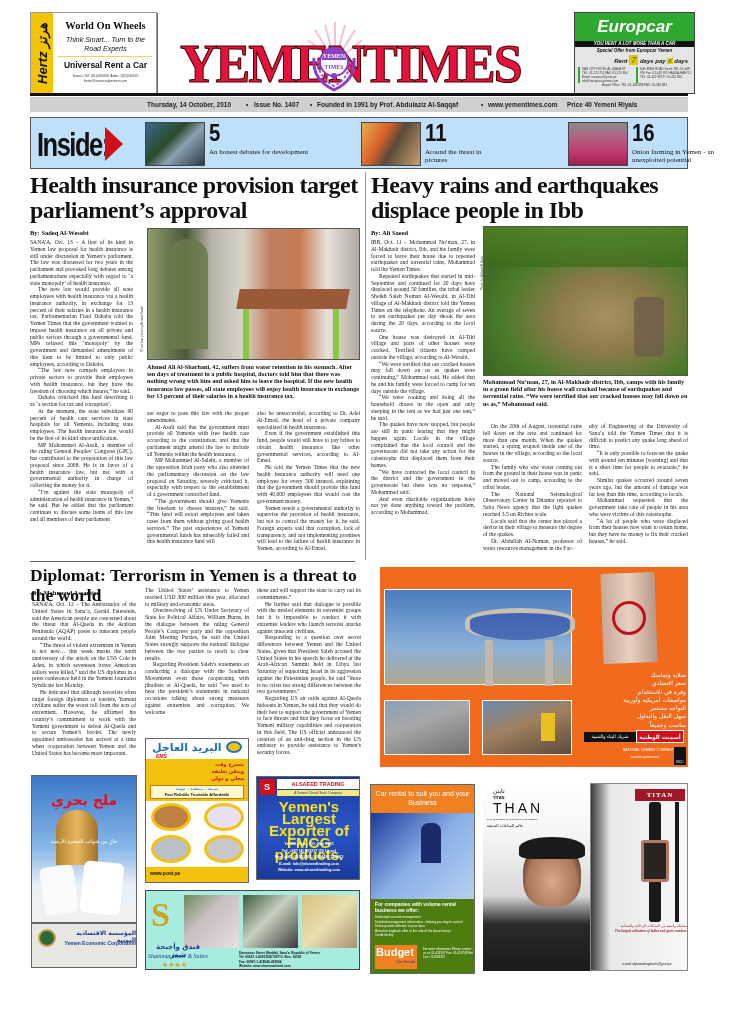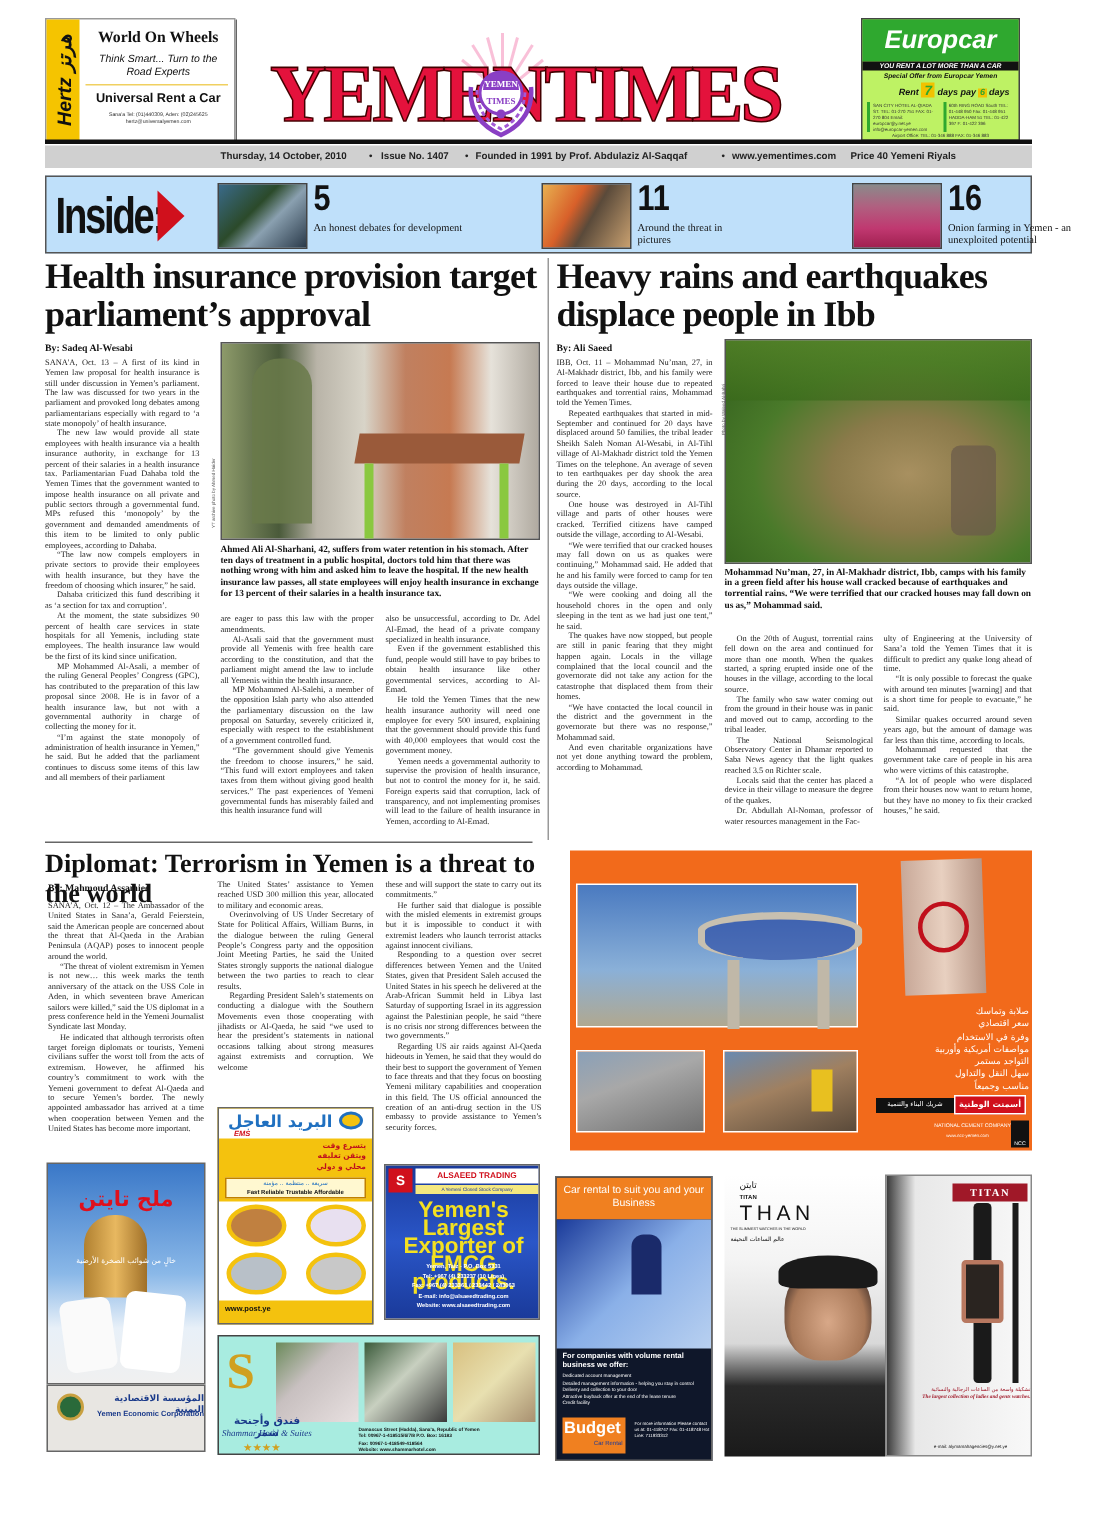--- a/index.html
+++ b/index.html
@@ -12,21 +12,21 @@
 .hertz .t1{position:absolute;left:26px;right:2px;top:7px;text-align:center;font-weight:bold;font-size:10.5px}
 .hertz .t2{position:absolute;left:26px;right:2px;top:22px;text-align:center;font-family:"Liberation Sans",sans-serif;font-style:italic;font-size:7px;line-height:9px}
 .hertz .rule{position:absolute;left:26px;right:4px;top:43px;border-top:1px solid #f0d060}
 .hertz .t3{position:absolute;left:26px;right:2px;top:47px;text-align:center;font-family:"Liberation Sans",sans-serif;font-weight:bold;font-size:8.5px}
 .hertz .t4{position:absolute;left:26px;right:2px;top:61px;text-align:center;font-family:"Liberation Sans",sans-serif;font-size:3.5px;line-height:4.5px;color:#333}
 .logo{left:180px;top:30px;width:300px;height:62px}
 .logo .w{position:absolute;top:8px;font-family:"Liberation Serif",serif;font-weight:bold;font-size:52px;color:#e4123c;letter-spacing:-2px;line-height:52px;transform:scaleY(1.05);-webkit-text-stroke:1px #400}
 .logo .seal{position:absolute;left:128px;top:8px;width:52px;height:54px}
 .topline{left:30px;top:93px;width:658px;height:3px;background:#111}
 .datebar{left:30px;top:97px;width:658px;height:15px;background:#d0d0d0;font-family:"Liberation Sans",sans-serif;font-size:6.5px;font-weight:bold;line-height:15px;color:#222}
-.europcar{left:574px;top:12px;width:106px;height:82px;border:1px solid #444;background:#bef264}
+.europcar{left:574px;top:12px;width:121px;height:82px;border:1px solid #444;background:#e5e5e5}
 .europcar .top{height:28px;background:#2fa82f;color:#fff;font-family:"Liberation Sans",sans-serif;font-weight:bold;font-style:italic;font-size:17px;text-align:center;line-height:28px}
 .europcar .slogan{background:#111;color:#fff;font-family:"Liberation Sans",sans-serif;font-size:4.5px;font-weight:bold;text-align:center;line-height:6px;font-style:italic}
 .europcar .off{font-family:"Liberation Sans",sans-serif;font-size:4.5px;font-weight:bold;font-style:italic;text-align:center;line-height:7px}
 .europcar .rent{font-family:"Liberation Sans",sans-serif;font-size:6px;font-weight:bold;font-style:italic;text-align:right;padding-right:6px;line-height:12px}
 .europcar .addr{font-family:"Liberation Sans",sans-serif;font-size:3px;line-height:4px;color:#333;padding:0 3px}
 
 .inside{left:30px;top:117px;width:658px;height:52px;background:#bfe0fa;border:1px solid #555}
 .inside .lbl{position:absolute;left:6px;top:4px;font-family:"Liberation Sans",sans-serif;font-weight:bold;font-size:34px;letter-spacing:-2px;transform:scaleX(.75);transform-origin:left;line-height:44px;color:#111}
 .inside .arrow{position:absolute;left:74px;top:9px;width:0;height:0;border-top:17px solid transparent;border-bottom:17px solid transparent;border-left:18px solid #d0101c}
 .item{position:absolute;top:4px;height:44px}
@@ -247,21 +247,21 @@
   </div>
   <div class="abs" style="left:204px;top:165px;width:52px;height:10px;background:#111;color:#fff;font-size:4.5px;text-align:center;line-height:10px;font-family:'DejaVu Sans',sans-serif">شريك البناء والتنمية</div>
   <div class="abs" style="left:256px;top:163px;width:48px;height:13px;background:#d0101c;color:#fff;font-size:5.5px;text-align:center;line-height:13px;font-weight:bold;border:1px solid #fff;font-family:'DejaVu Sans',sans-serif">أسمنت الوطنية</div>
   <div class="abs" style="left:232px;top:181px;width:62px;font-size:3.5px;color:#fff;text-align:right;font-family:'Liberation Sans',sans-serif">NATIONAL CEMENT COMPANY</div>
   <div class="abs" style="left:236px;top:188px;width:58px;font-size:3px;color:#fff;text-align:center;font-family:'Liberation Sans',sans-serif">www.ncc-yemen.com</div>
   <div class="abs" style="left:294px;top:180px;width:12px;height:18px;background:#111;color:#fff;font-size:3.5px;text-align:center;line-height:30px;font-family:'Liberation Sans',sans-serif">NCC</div>
 </div>
 
 <div class="abs ad" style="left:31px;top:775px;width:106px;height:148px;background:linear-gradient(180deg,#3a78c8 0%,#8ab8e8 50%,#e8f0f8 75%,#f0f0f0);border:1px solid #666">
   <div class="abs" style="left:24px;top:34px;width:42px;height:55px;background:linear-gradient(90deg,#b08030,#e8b860 50%,#a07028);border-radius:20px 20px 0 0"></div>
-  <div class="abs" style="left:0;top:16px;width:100%;text-align:center;color:#e0101c;font-weight:bold;font-size:14px;font-family:'DejaVu Sans',sans-serif">ملح تايتن</div>
+  <div class="abs" style="left:0;top:16px;width:100%;text-align:center;color:#e0101c;font-weight:bold;font-size:14px;font-family:'DejaVu Sans',sans-serif">ملح بحري</div>
   <div class="abs" style="left:0;top:62px;width:100%;text-align:center;color:#fff;font-size:5px;font-family:'DejaVu Sans',sans-serif">خالٍ من شوائب الصخرة الأرضية</div>
   <div class="abs" style="left:10px;top:90px;width:34px;height:48px;background:#fafafa;border-radius:6px;transform:rotate(-8deg)"></div>
   <div class="abs" style="left:50px;top:86px;width:40px;height:52px;background:#fff;border-radius:6px;transform:rotate(6deg)"></div>
 </div>
 <div class="abs ad" style="left:31px;top:923px;width:106px;height:45px;background:#e8e6e2;border:1px solid #666">
   <div class="abs" style="left:6px;top:5px;width:18px;height:18px;border-radius:50%;background:#2a6a3a;border:2px solid #c8a040"></div>
   <div class="abs" style="left:26px;top:5px;width:78px;font-size:6px;color:#1a3a8a;text-align:right;font-weight:bold;font-family:'DejaVu Sans',sans-serif">المؤسسة الاقتصادية اليمنية</div>
   <div class="abs" style="left:26px;top:16px;width:78px;font-size:5px;color:#1a3a8a;text-align:right;font-weight:bold;font-family:'Liberation Sans',sans-serif">Yemen Economic Corporation</div>
 </div>
 
@@ -311,21 +311,21 @@
   <div class="abs" style="left:16px;top:70px;font-size:7px;color:#d0a020;line-height:8px">★★★★</div>
   <div class="abs" style="left:93px;top:60px;width:120px;font-size:3.2px;line-height:4.4px;color:#111;font-weight:bold;font-family:'Liberation Sans',sans-serif">
     <div>Damascus Street (Hadda), Sana'a, Republic of Yemen</div>
       <div>Tel: 00967-1-418515/6/7/8 P.O. Box: 16183</div>
       <div>Fax: 00967-1-418549-418564</div>
       <div>Website: www.shammarhotel.com</div>
       <div>E-mail: info@shammarhotel.com, shammarhotel@hotmail.com</div>
   </div>
 </div>
 
-<div class="abs ad" style="left:370px;top:784px;width:105px;height:190px;background:#0f172a;border:1px solid #666">
+<div class="abs ad" style="left:370px;top:784px;width:105px;height:190px;background:#4d7c0f;border:1px solid #666">
   <div class="abs" style="left:0;top:0;width:100%;height:28px;background:#f08020;color:#fff;font-size:7px;text-align:center;line-height:9px;padding-top:4px;font-family:'Liberation Sans',sans-serif">Car rental to suit you and your Business</div>
   <div class="abs" style="left:0;top:28px;width:100%;height:86px;background:linear-gradient(135deg,#1a3a9a,#8ab0e8 50%,#b8d0f0)">
     <div class="abs" style="left:50px;top:10px;width:20px;height:40px;background:#1a2a6a;border-radius:8px 8px 0 0"></div>
   </div>
   <div class="abs" style="left:4px;top:116px;width:98px;color:#fff;font-weight:bold;font-size:5px;line-height:6px;font-family:'Liberation Sans',sans-serif">For companies with volume rental business we offer:</div>
   <div class="abs" style="left:4px;top:130px;width:98px;color:#fff;font-size:3.2px;line-height:4.5px;font-family:'Liberation Sans',sans-serif">
     <div>Dedicated account management</div>
       <div>Detailed management information - helping you stay in control</div>
       <div>Delivery and collection to your door</div>
       <div>Attractive buyback offer at the end of the lease tenure</div>

